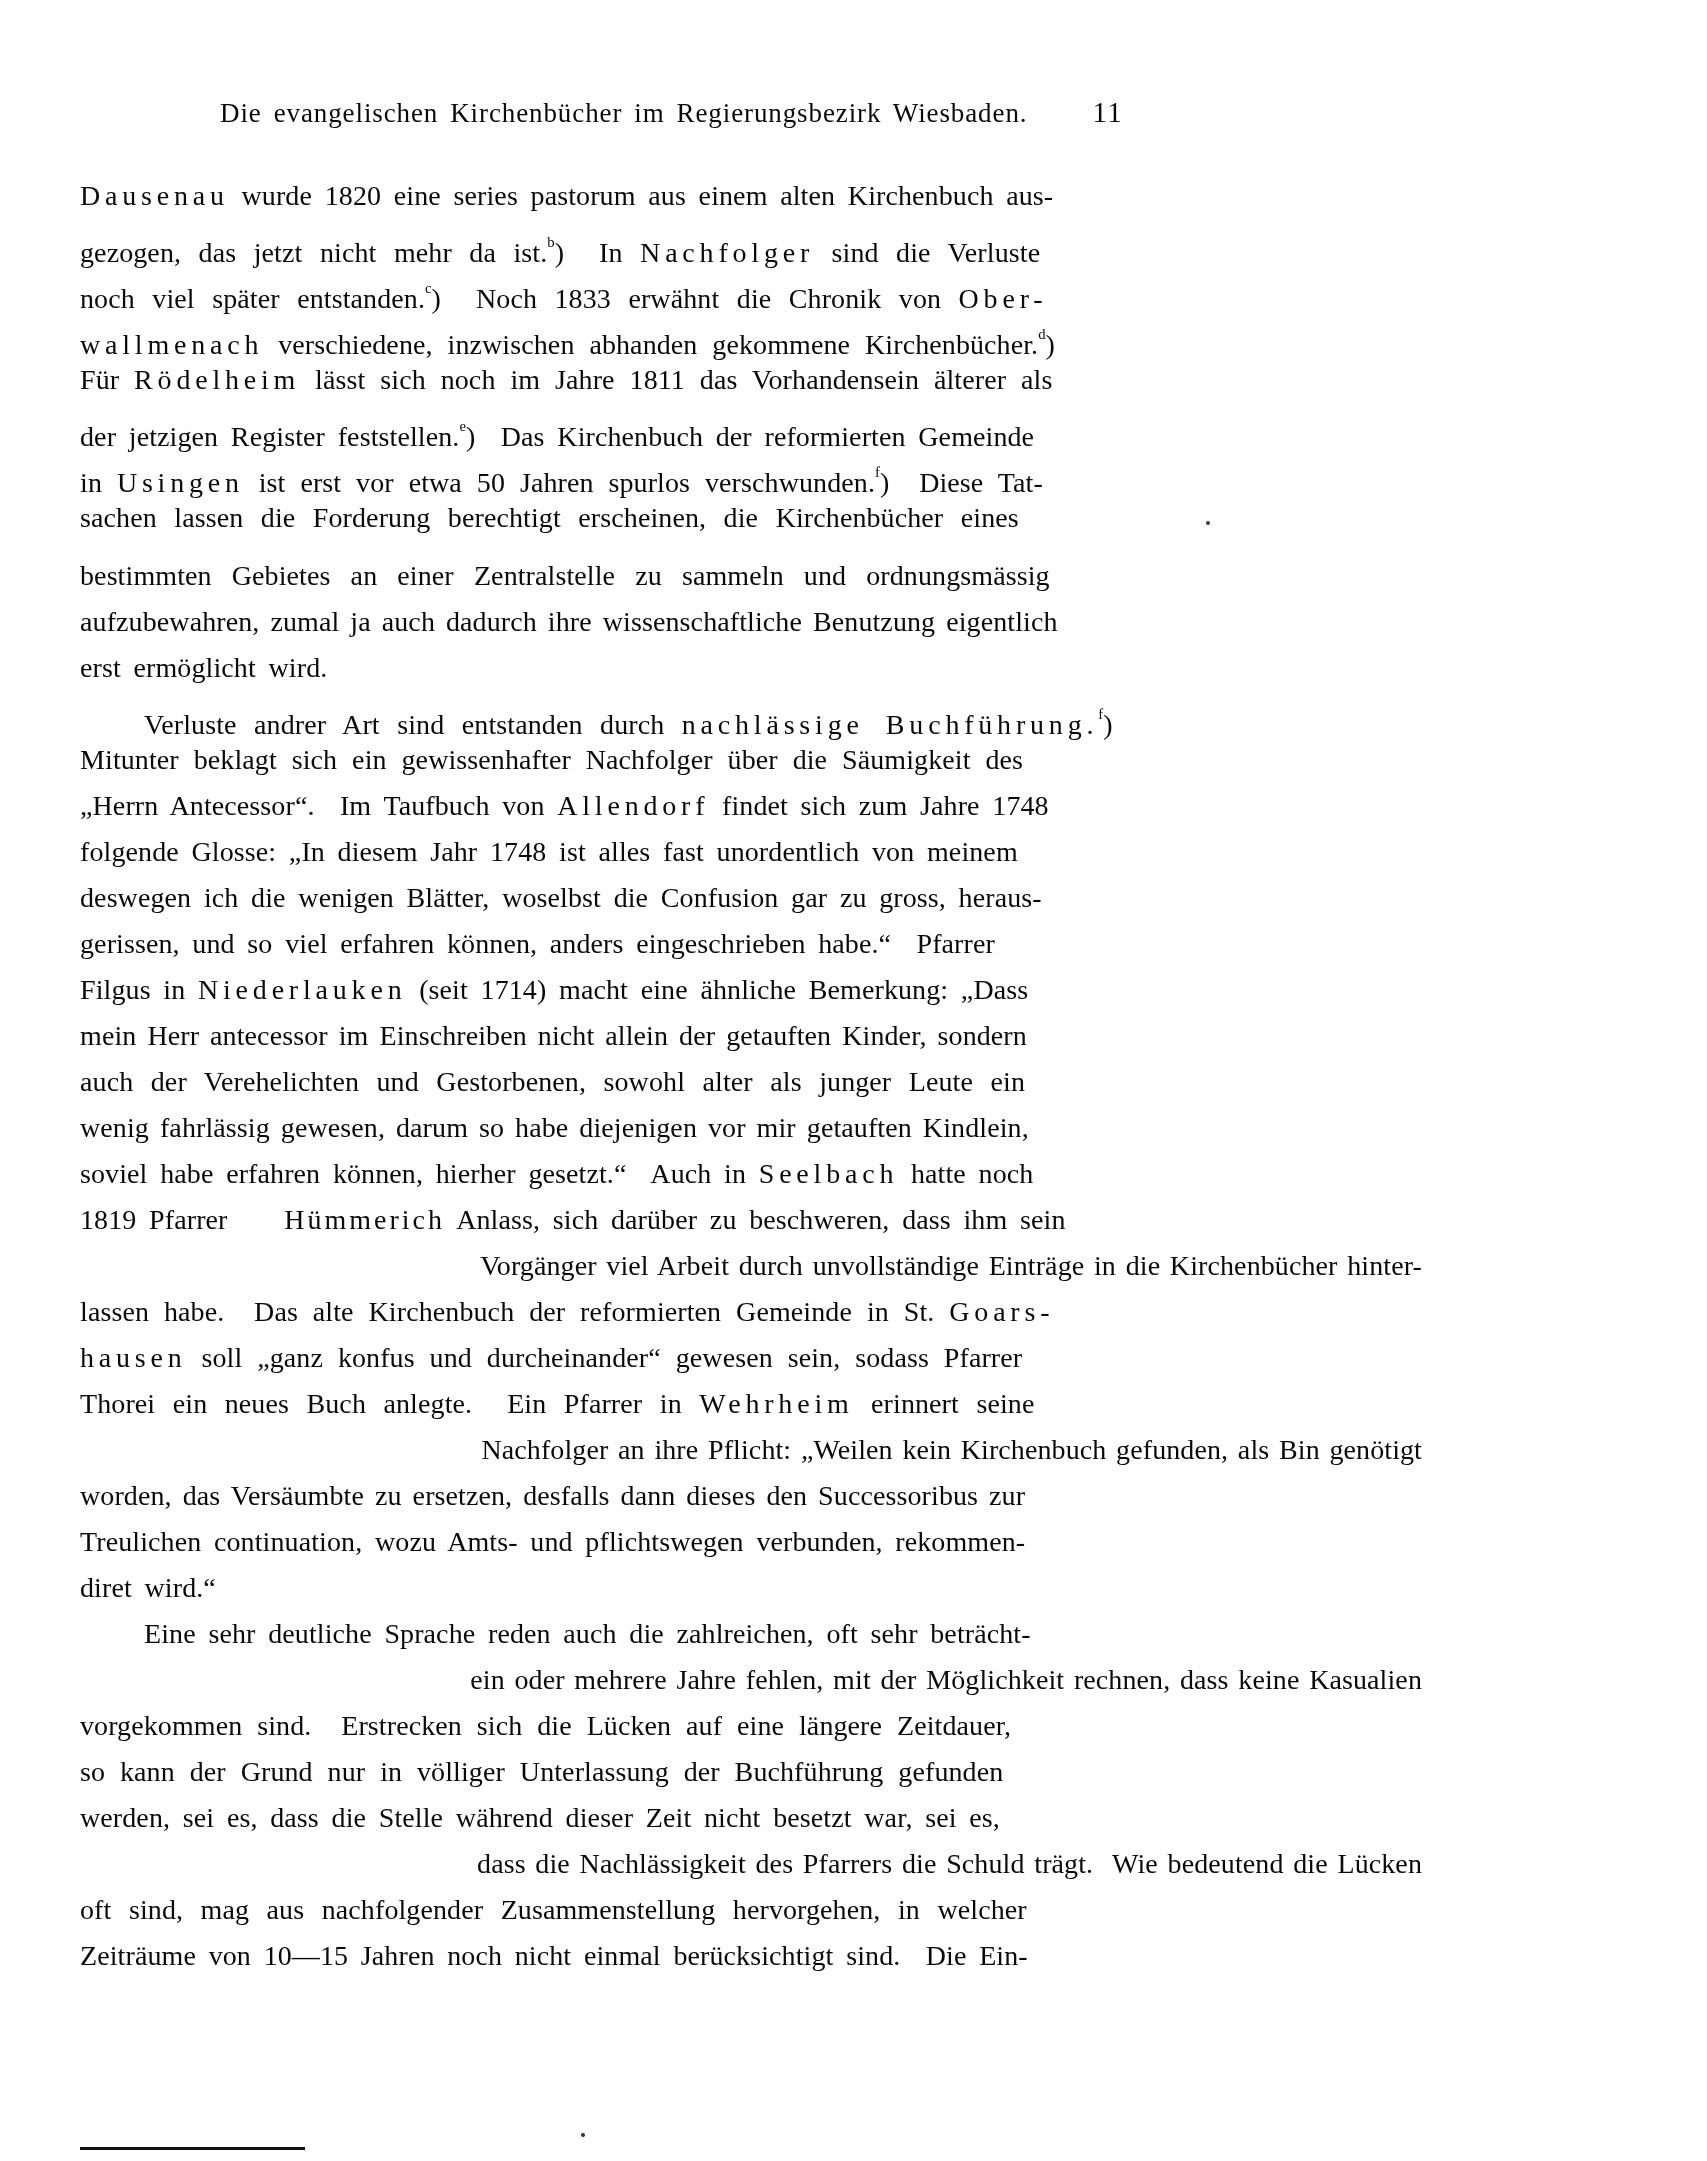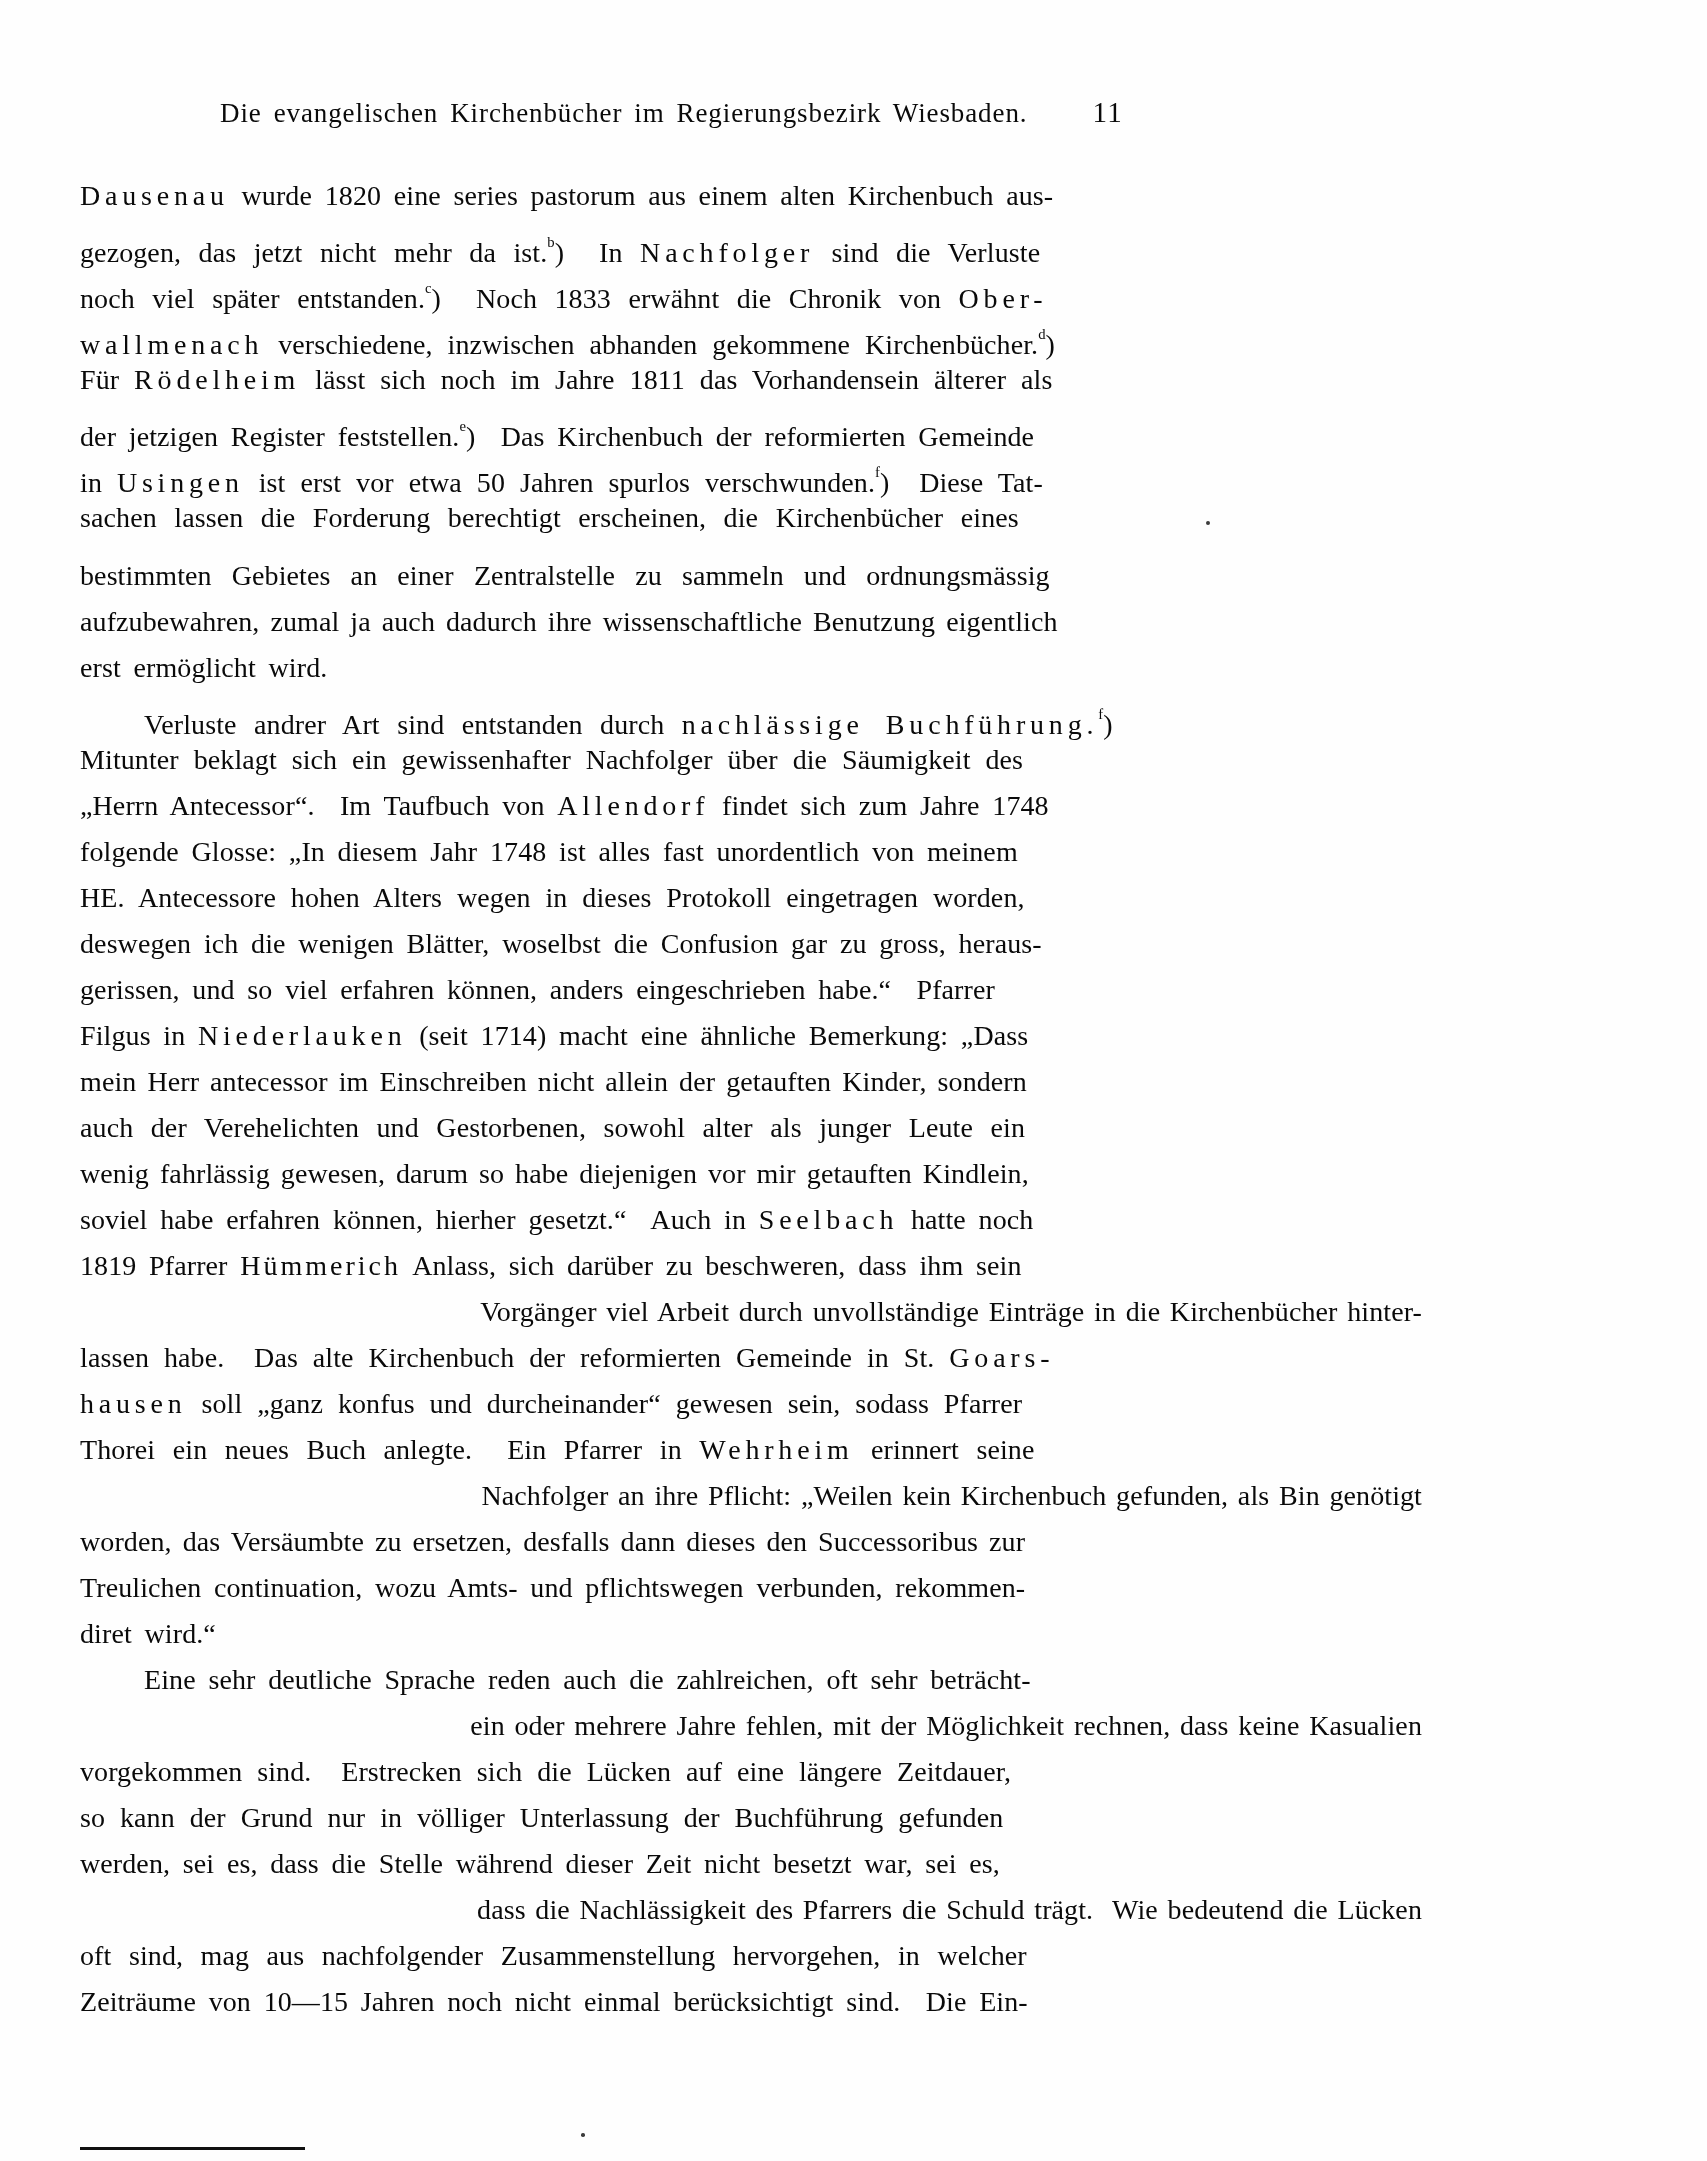--- a/index.html
+++ b/index.html
@@ -69,21 +69,21 @@
   .ws4  { word-spacing: 13px; margin-top: 12px; }
   .ws0  { word-spacing: 3.9px; }
   .wsn  { word-spacing: 2.6px; text-align: right; }
 
   .indent { padding-left: 64px; }
 
   
   .sp {
     letter-spacing: 4.8px;
   }
-  .sp-tight { letter-spacing: 3px; }
+  .sp-tight { letter-spacing: 3px; margin-left: 44px; }
 
   
   .fnref {
     font-size: 14.7px;
     vertical-align: 14.7px;
     letter-spacing: 0;
     font-style: normal;
   }
 
   
@@ -129,21 +129,20 @@
       <div class="ln ws4">bestimmten Gebietes an einer Zentralstelle zu sammeln und ordnungsmässig</div>
       <div class="ln ws0">aufzubewahren, zumal ja auch dadurch ihre wissenschaftliche Benutzung eigentlich</div>
       <div class="ln ws1">erst ermöglicht wird.</div>
     </div>
 
     <div>
       <div class="ln ws3 indent">Verluste andrer Art sind entstanden durch <span class="sp">nachlässige Buchführung.</span><span class="fnref">f</span>)</div>
       <div class="ln ws2">Mitunter beklagt sich ein gewissenhafter Nachfolger über die Säumigkeit des</div>
       <div class="ln ws1">„Herrn Antecessor“.&nbsp; Im Taufbuch von <span class="sp">Allendorf</span> findet sich zum Jahre 1748</div>
       <div class="ln ws1">folgende Glosse: „In diesem Jahr 1748 ist alles fast unordentlich von meinem</div>
-      <div class="ln ws2">HE. Antecessore hohen Alters wegen in dieses Protokoll eingetragen worden,</div>
       <div class="ln ws1">deswegen ich die wenigen Blätter, woselbst die Confusion gar zu gross, heraus-</div>
       <div class="ln ws1">gerissen, und so viel erfahren können, anders eingeschrieben habe.“&nbsp; Pfarrer</div>
       <div class="ln ws1">Filgus in <span class="sp">Niederlauken</span> (seit 1714) macht eine ähnliche Bemerkung: „Dass</div>
       <div class="ln ws0">mein Herr antecessor im Einschreiben nicht allein der getauften Kinder, sondern</div>
       <div class="ln ws3">auch der Verehelichten und Gestorbenen, sowohl alter als junger Leute ein</div>
       <div class="ln ws0">wenig fahrlässig gewesen, darum so habe diejenigen vor mir getauften Kindlein,</div>
       <div class="ln ws1">soviel habe erfahren können, hierher gesetzt.“&nbsp; Auch in <span class="sp">Seelbach</span> hatte noch</div>
       <div class="ln ws1">1819 Pfarrer <span class="sp-tight">Hümmerich</span> Anlass, sich darüber zu beschweren, dass ihm sein</div>
       <div class="ln wsn">Vorgänger viel Arbeit durch unvollständige Einträge in die Kirchenbücher hinter-</div>
       <div class="ln ws2">lassen habe.&nbsp; Das alte Kirchenbuch der reformierten Gemeinde in St. <span class="sp">Goars-</span></div>

